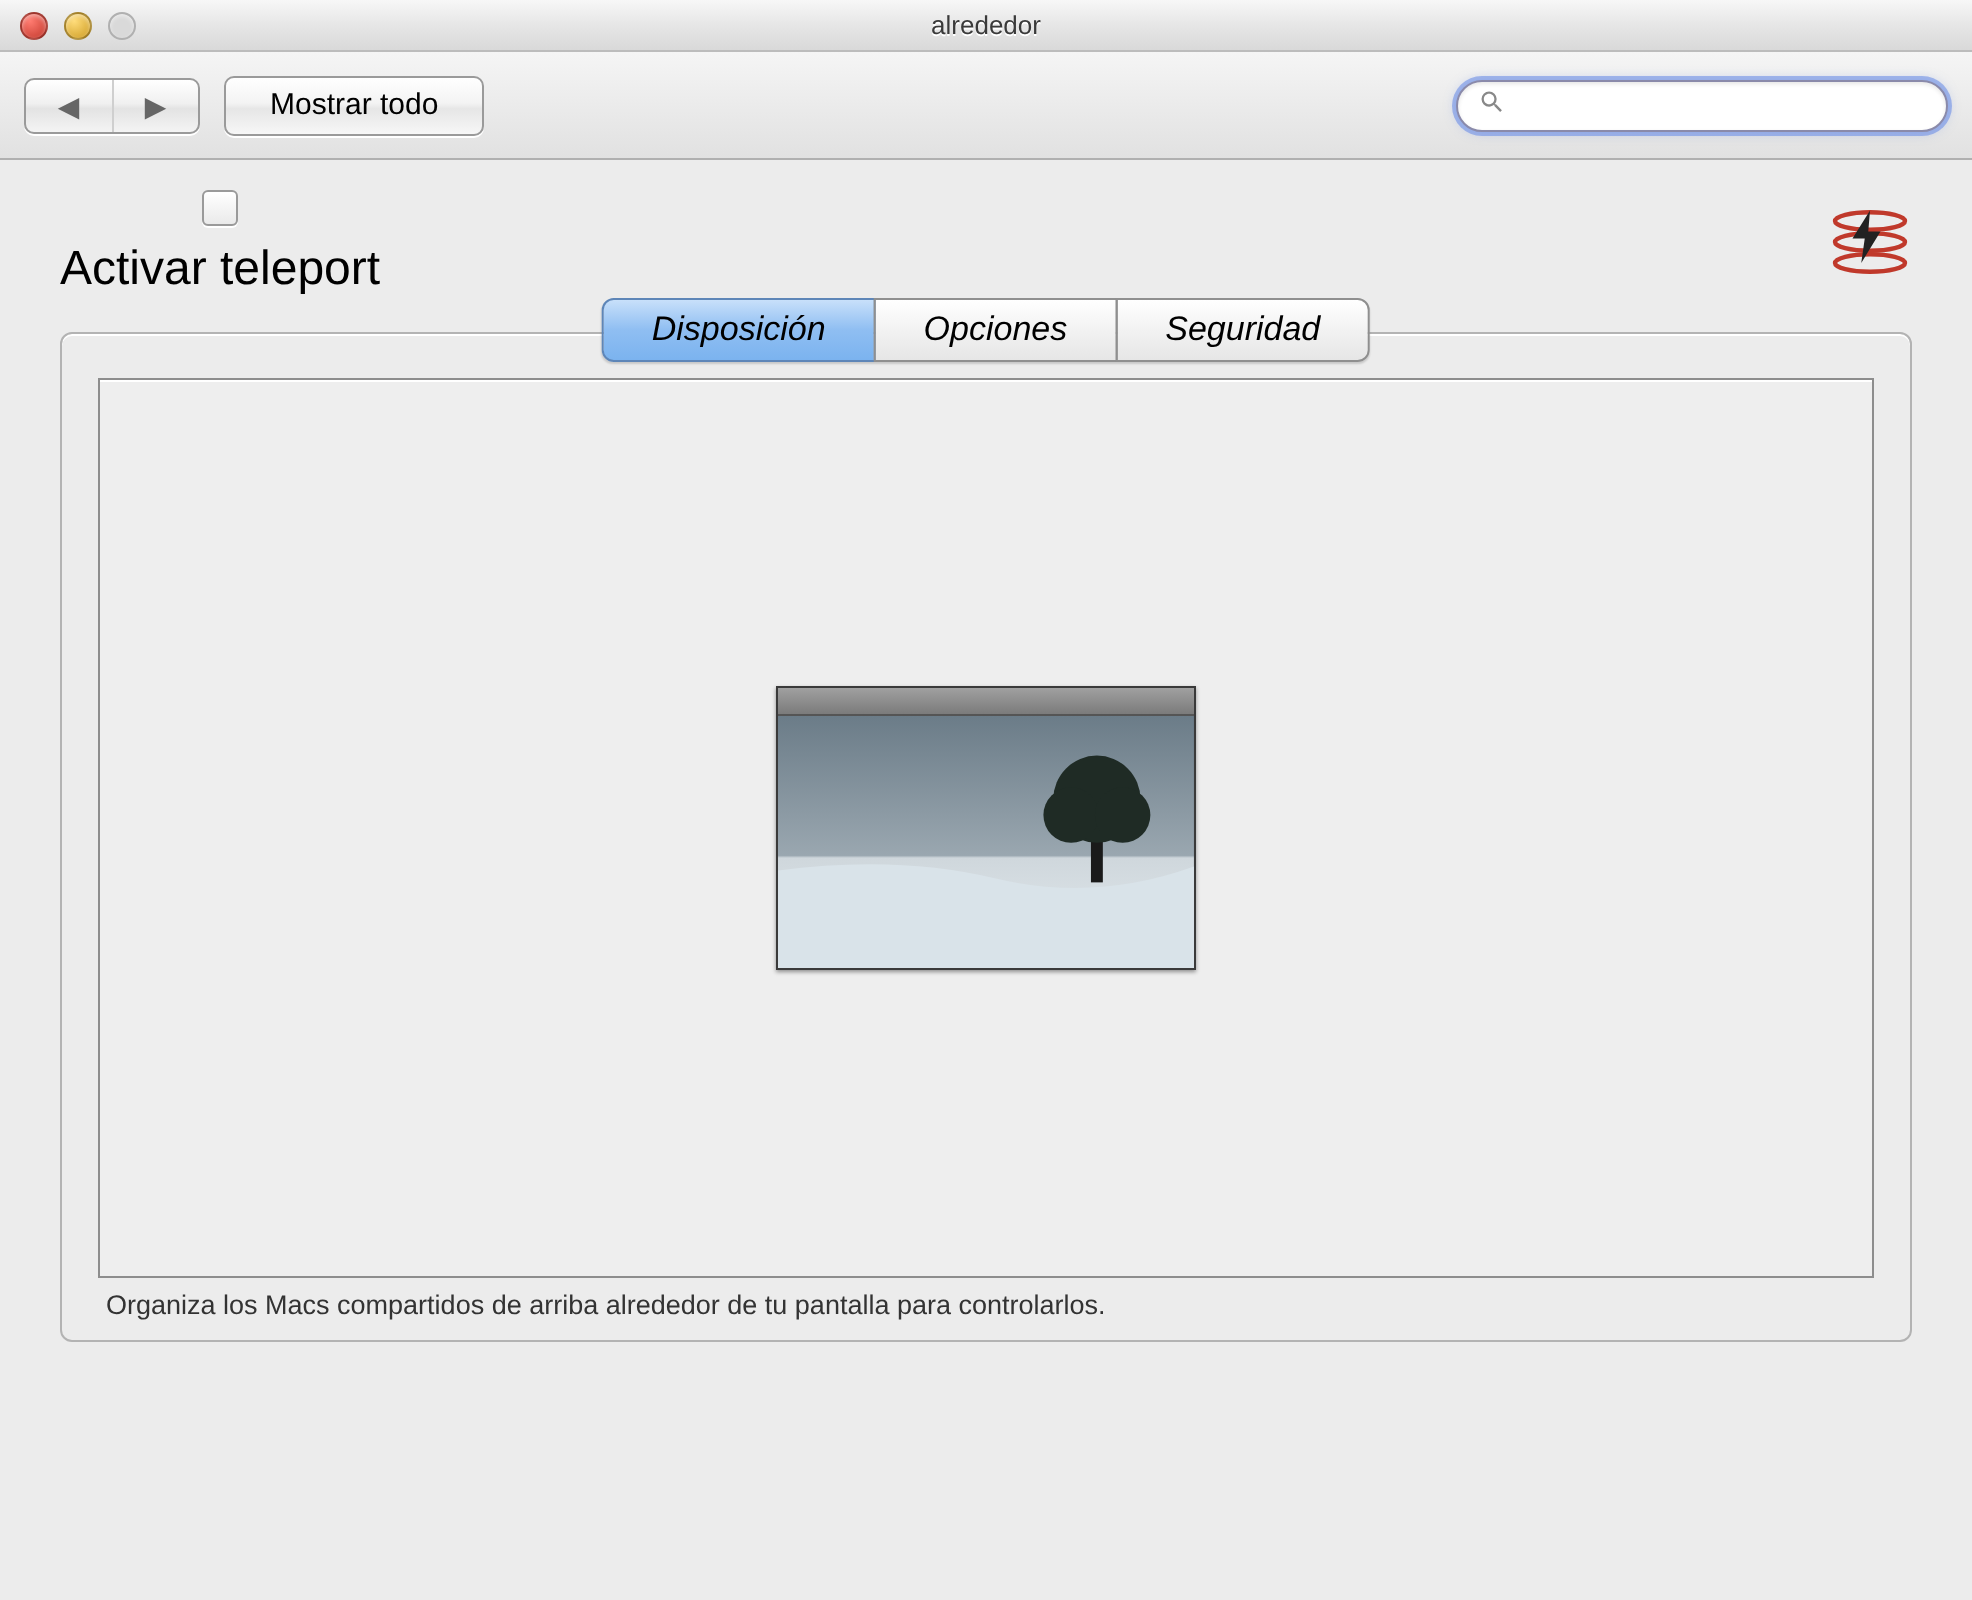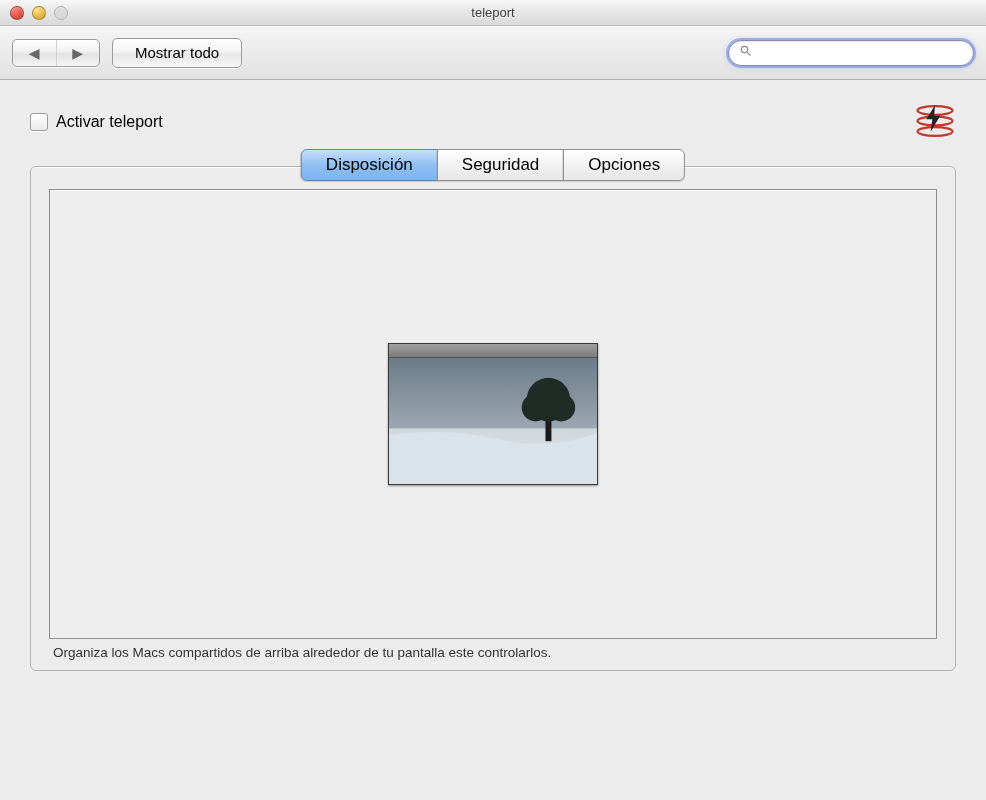--- a/index.html
+++ b/index.html
@@ -123,21 +123,22 @@
     align-items: center;
     gap: 28px;
     position: relative;
     margin-bottom: 26px;
     height: 36px;
   }
   .checkbox-wrap {
     display: flex;
     align-items: center;
     gap: 8px;
-    font-size: 16px;
+    font-size: 24px;
+    flex-direction: column;
   }
   .checkbox {
     width: 18px; height: 18px;
     border: 1px solid #9a9a9a;
     border-radius: 3px;
     background: linear-gradient(to bottom,#fff,#eaeaea);
     box-shadow: inset 0 1px 0 #fff, 0 1px 0 #fff;
   }
   .checkbox.disabled { border-color:#c2c2c2; background:#f2f2f2; }
   .label-disabled { color:#9a9a9a; }
@@ -156,20 +157,21 @@
   }
   .tabbar {
     display: flex;
     position: absolute;
     top: -17px;
     left: 50%;
     transform: translateX(-50%);
     z-index: 2;
     border-radius: 6px;
     box-shadow: 0 1px 1px rgba(0,0,0,0.15);
+    font-style: italic;
   }
   .tab {
     height: 32px;
     padding: 0 24px;
     font-size: 17px;
     display: flex;
     align-items: center;
     border: 1px solid #8f8f8f;
     background: linear-gradient(to bottom,#ffffff,#f2f2f2 50%,#e6e6e6);
     margin-left: -1px;
@@ -237,21 +239,21 @@
 </style>
 </head>
 <body>
 
 <div class="titlebar">
   <div class="traffic-lights">
     <div class="traffic-light tl-close"></div>
     <div class="traffic-light tl-min"></div>
     <div class="traffic-light tl-zoom"></div>
   </div>
-  <div class="win-title">teleport</div>
+  <div class="win-title">alrededor</div>
 </div>
 
 <div class="toolbar">
   <div class="nav-btn-group">
     <div class="nav-btn">
       <span>◀</span>
     </div>
     <div class="nav-btn">
       <span>▶</span>
     </div>
@@ -287,24 +289,24 @@
       <path d="M24 6 L14 22 L21 22 L19 36 L30 18 L23 18 Z" fill="#222"></path>
     </svg>
   </div>
 
   <div class="tab-panel">
     <div class="tabbar">
       <div class="tab active">
         <span>Disposición</span>
       </div>
       <div class="tab">
-        <span>Seguridad</span>
+        <span>Opciones</span>
       </div>
       <div class="tab">
-        <span>Opciones</span>
+        <span>Seguridad</span>
       </div>
     </div>
 
     <div class="groupbox">
       <div class="display-canvas">
         <div class="monitor">
           <div class="monitor-menubar"></div>
           <svg class="monitor-wallpaper" viewBox="0 0 210 128" preserveAspectRatio="xMidYMid slice">
             <defs>
               <linearGradient id="sky" x1="0" x2="0" y1="0" y2="1">
@@ -319,17 +321,17 @@
             <path d="M0 78 Q60 70 110 82 T210 76 L210 128 L0 128 Z" fill="#d9e3e9"></path>
 
             <rect x="158" y="50" width="6" height="34" fill="#1a1a1a"></rect>
 
             <circle cx="161" cy="42" r="22" fill="#1f2b25"></circle>
             <circle cx="148" cy="50" r="14" fill="#1f2b25"></circle>
             <circle cx="174" cy="50" r="14" fill="#1f2b25"></circle>
           </svg>
         </div>
       </div>
-      <div class="hint">Organiza los Macs compartidos de arriba alrededor de tu pantalla este controlarlos.</div>
+      <div class="hint">Organiza los Macs compartidos de arriba alrededor de tu pantalla para controlarlos.</div>
     </div>
   </div>
 
 </div>
 
 </body></html>

